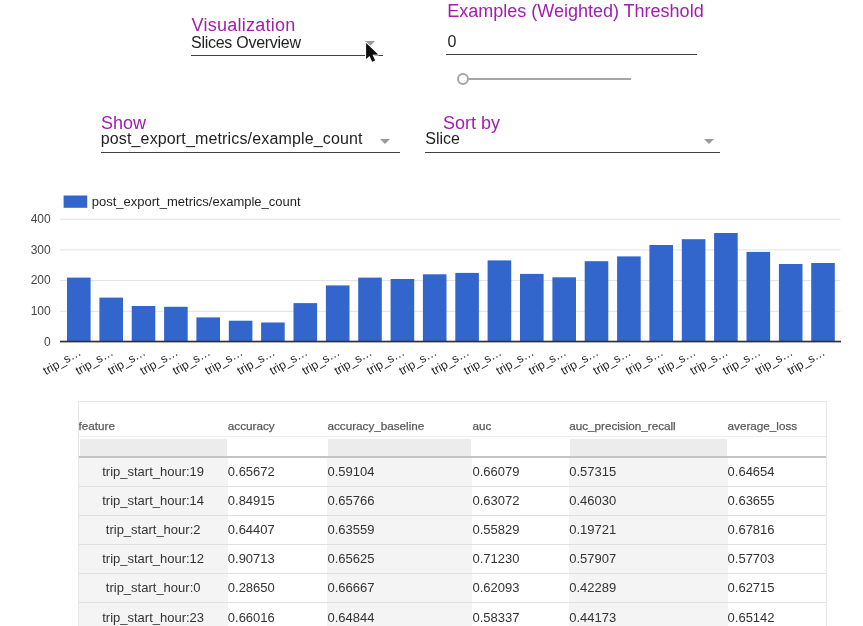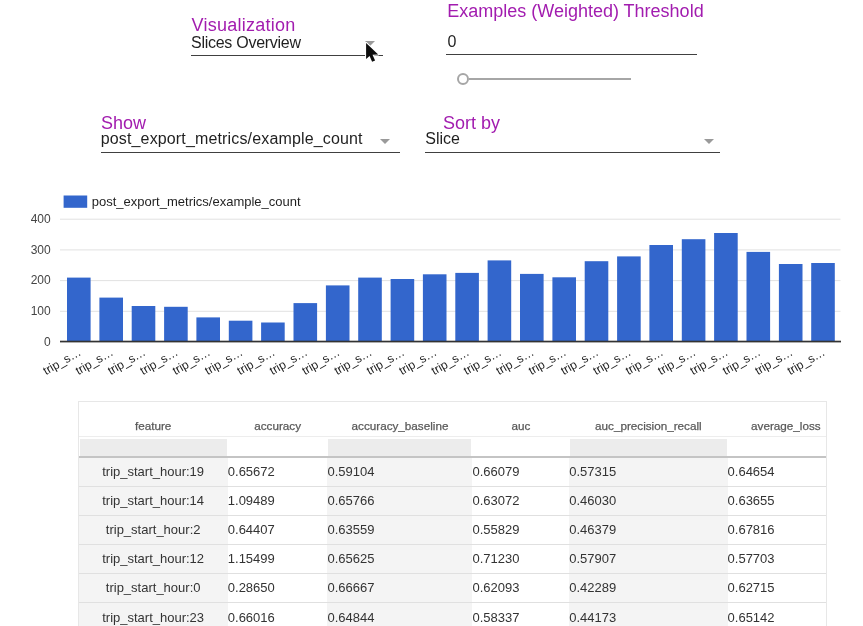--- a/index.html
+++ b/index.html
@@ -8,21 +8,21 @@
 .abs { position:absolute; }
 .lbl { font-size:18px; color:#a21caf; line-height:1; }
 .val { font-size:16px; color:#1f1f1f; line-height:1; }
 .ul { background:#404040; height:1.2px; }
 .tri { width:0; height:0; border-left:5px solid transparent; border-right:5px solid transparent;
   border-top:5px solid #9a9a9a; }
 .tablewrap { left:77.5px; top:400.5px; width:749px; height:230px; overflow:hidden;
   border:1px solid #e7e7e7; background:#fff; }
 table { border-collapse:collapse; table-layout:fixed; width:765.7px; font-size:13px; color:#333333; }
 th { font-size:11.7px; font-weight:normal; color:#5a5a5a; -webkit-text-stroke:0.25px #5a5a5a; height:35px; vertical-align:bottom;
-  padding-bottom:4px; border-bottom:1px solid #ededed; text-align:center; font-family:"Liberation Sans",sans-serif; }
+  padding-bottom:4px; border-bottom:1px solid #ededed; text-align:left; font-family:"Liberation Sans",sans-serif; }
 tr.f td { height:19.5px; border-bottom:2px solid #c4c4c4; }
 tr.f .fbox { height:17px; margin:2px 1px 0 1px; background:#ececec; }
 tr.d td { height:29.1px; border-bottom:1px solid #e0e0e0; }
 td.g { background:#f4f4f4; }
 td.c { text-align:center; }
 td.n { text-align:left; padding-right:22px; }
 </style></head>
 <body>
 <div class="abs lbl" style="left:191.5px;top:15.6px;letter-spacing:0.25px">Visualization</div>
 <div class="abs val" style="left:191px;top:35.4px;letter-spacing:-0.27px">Slices Overview</div>
@@ -142,37 +142,37 @@
 <tr class="d">
           <td class="g c">trip_start_hour:19</td>
           <td class="n">0.65672</td>
           <td class="g n">0.59104</td>
           <td class="n">0.66079</td>
           <td class="g n">0.57315</td>
           <td class="n">0.64654</td>
         </tr>
 <tr class="d">
           <td class="g c">trip_start_hour:14</td>
-          <td class="n">1.09489</td>
+          <td class="n">0.84915</td>
           <td class="g n">0.65766</td>
           <td class="n">0.63072</td>
           <td class="g n">0.46030</td>
           <td class="n">0.63655</td>
         </tr>
 <tr class="d">
           <td class="g c">trip_start_hour:2</td>
           <td class="n">0.64407</td>
           <td class="g n">0.63559</td>
           <td class="n">0.55829</td>
-          <td class="g n">0.46379</td>
+          <td class="g n">0.19721</td>
           <td class="n">0.67816</td>
         </tr>
 <tr class="d">
           <td class="g c">trip_start_hour:12</td>
-          <td class="n">1.15499</td>
+          <td class="n">0.90713</td>
           <td class="g n">0.65625</td>
           <td class="n">0.71230</td>
           <td class="g n">0.57907</td>
           <td class="n">0.57703</td>
         </tr>
 <tr class="d">
           <td class="g c">trip_start_hour:0</td>
           <td class="n">0.28650</td>
           <td class="g n">0.66667</td>
           <td class="n">0.62093</td>

